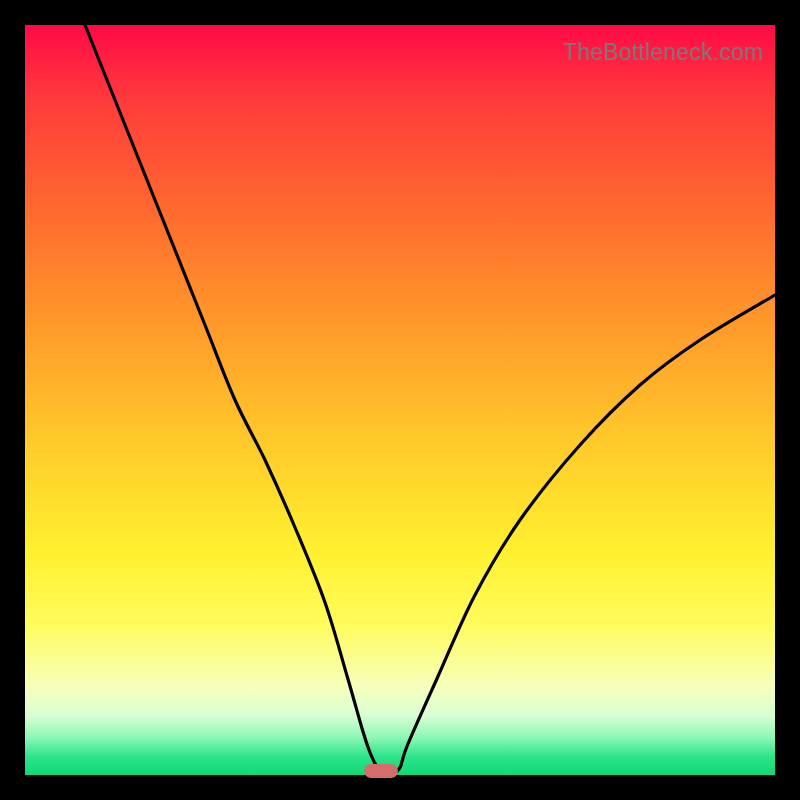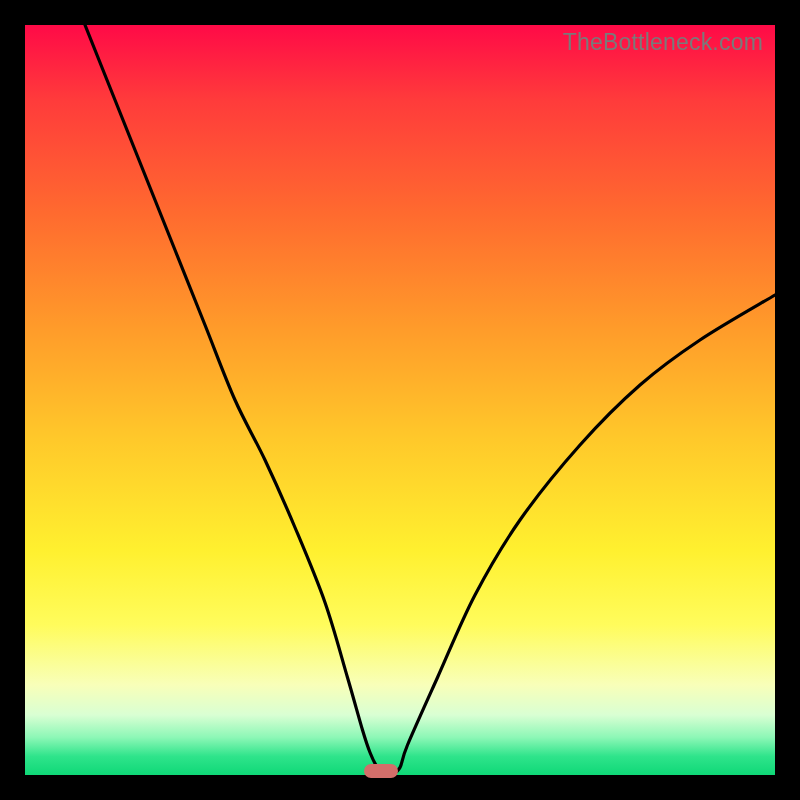--- a/index.html
+++ b/index.html
@@ -33,21 +33,21 @@
       #fffc5c 80%,
       #f8ffb9 88%,
       #d9ffd3 92%,
       #8cf7b6 95%,
       #2fe48b 97.5%,
       #0fd877 100%
     );
   }
   .watermark {
     position: absolute;
-    top: 4px;
+    top: 14px;
     right: 12px;
     color: #7a7a7a;
     font-size: 23px;
     font-weight: 500;
     letter-spacing: 0.2px;
     user-select: none;
   }
   svg.curve {
     position: absolute;
     left: 0;

